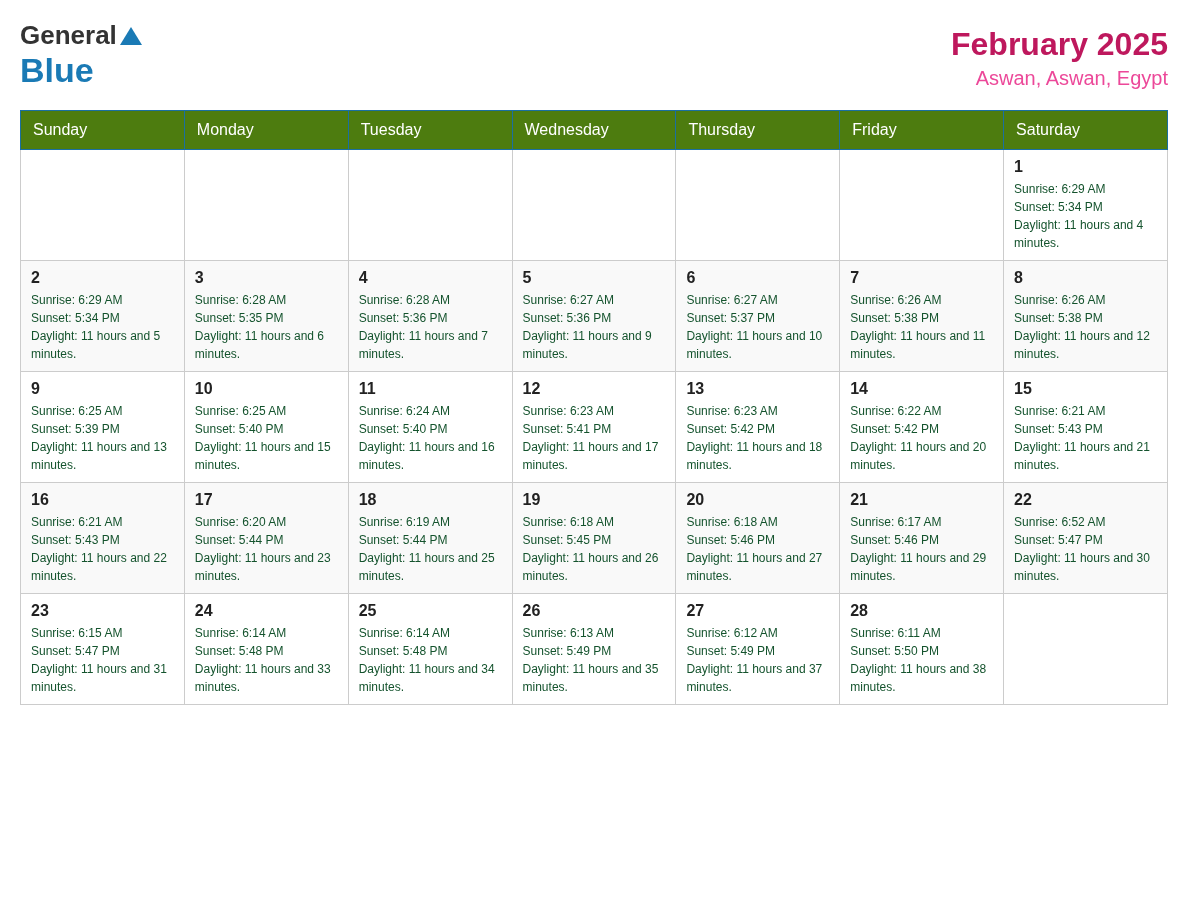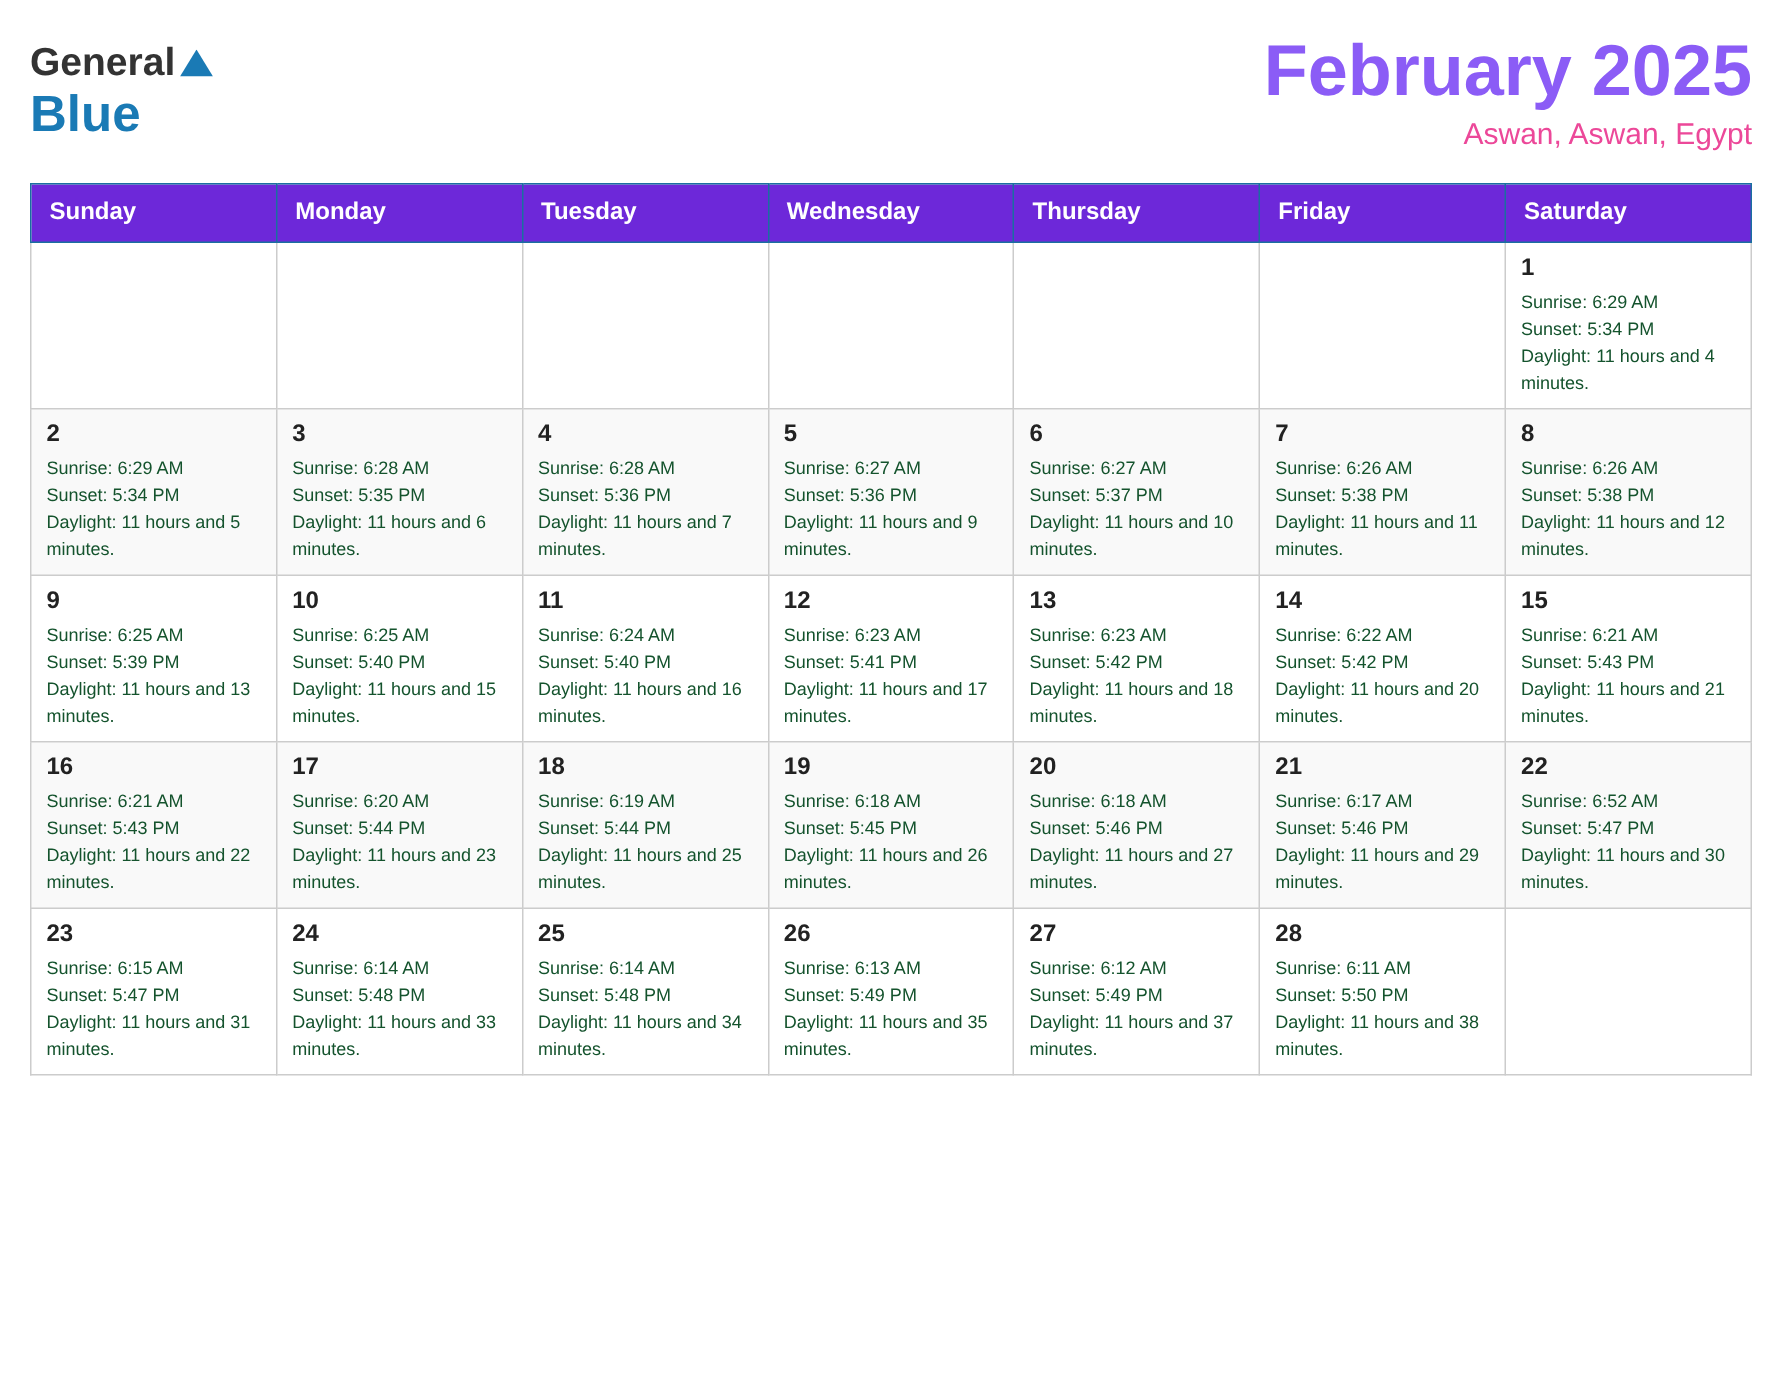--- a/index.html
+++ b/index.html
@@ -7,21 +7,21 @@
       font-family: Arial, sans-serif;
       background: #fff;
       color: #333;
       padding: 20px;
       width: 1188px;
       min-height: 918px;
     }
     .header {
       display: flex;
       justify-content: space-between;
-      align-items: center;
+      align-items: flex-end;
       margin-bottom: 20px;
     }
     .logo {
       display: flex;
       align-items: center;
     }
     .logo-text-general {
       font-size: 26px;
       font-weight: bold;
       color: #333;
@@ -36,23 +36,23 @@
       flex-direction: column;
     }
     .logo-row1 {
       display: flex;
       align-items: center;
     }
     .title-section {
       text-align: right;
     }
     .month-title {
-      font-size: 48px;
+      font-size: 32px;
       font-weight: bold;
-      color: #8b5cf6;
+      color: #be185d;
     }
     .location-title {
       font-size: 20px;
       color: #ec4899;
       margin-top: 4px;
     }
     .calendar {
       width: 100%;
       border-collapse: collapse;
     }
@@ -88,22 +88,21 @@
       background: #f9f9f9;
     }
     .calendar tr:nth-child(odd) td {
       background: #fff;
     }
     .calendar tr:nth-child(even) td {
       background: #f9f9f9;
     }
     
     .calendar thead tr th {
-      background: #6d28d9;
-      font-weight: bold;
+      background: #4d7c0f;
     }
   </style>
 </head>
 <body>
 
 <div class="header">
   <div class="logo">
     <div class="logo-wrapper">
       <div class="logo-row1">
         <span class="logo-text-general">General</span>

